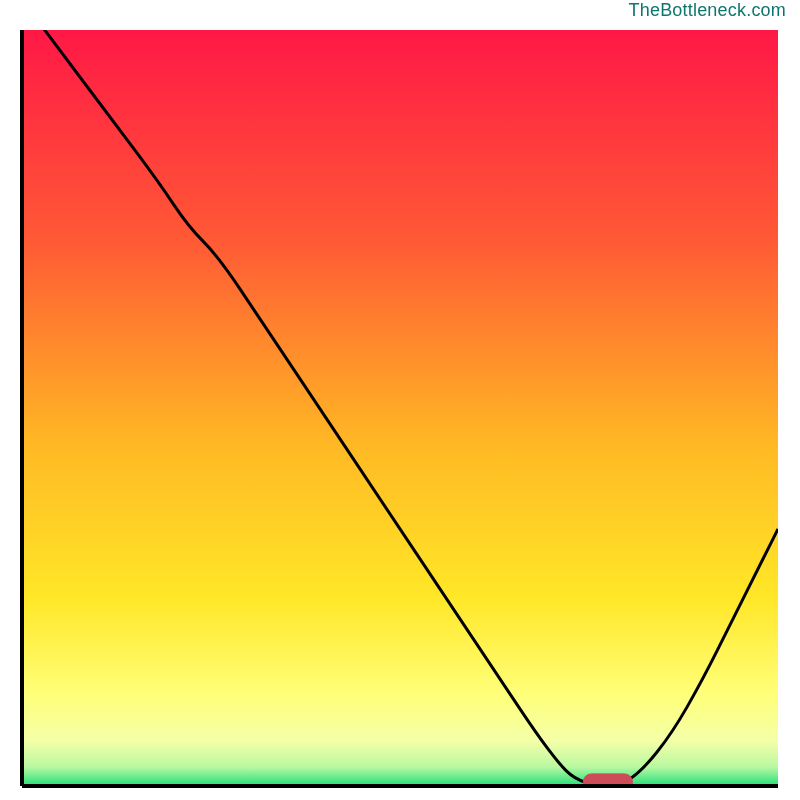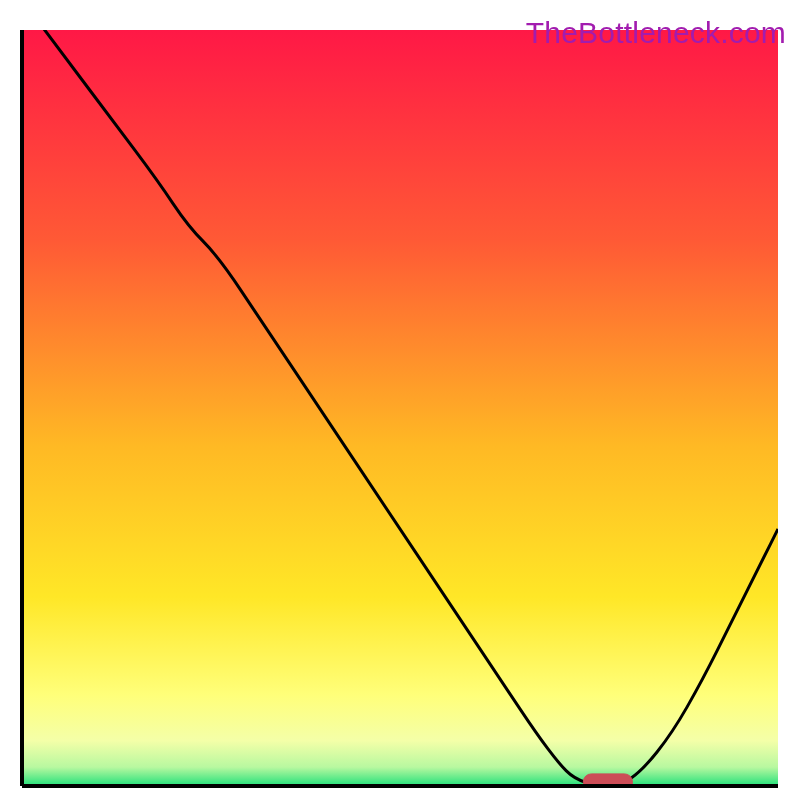--- a/index.html
+++ b/index.html
@@ -10,24 +10,24 @@
     background: #ffffff;
     font-family: Arial, Helvetica, sans-serif;
   }
   .container {
     position: relative;
     width: 800px;
     height: 800px;
   }
   .attribution {
     position: absolute;
-    top: 16px;
+    top: 0;
     right: 14px;
-    font-size: 30px;
-    color: #a21caf;
+    font-size: 18px;
+    color: #0f766e;
     font-weight: 500;
     letter-spacing: 0.2px;
   }
   svg {
     display: block;
   }
 </style>
 </head>
 <body>
 <div class="container">

